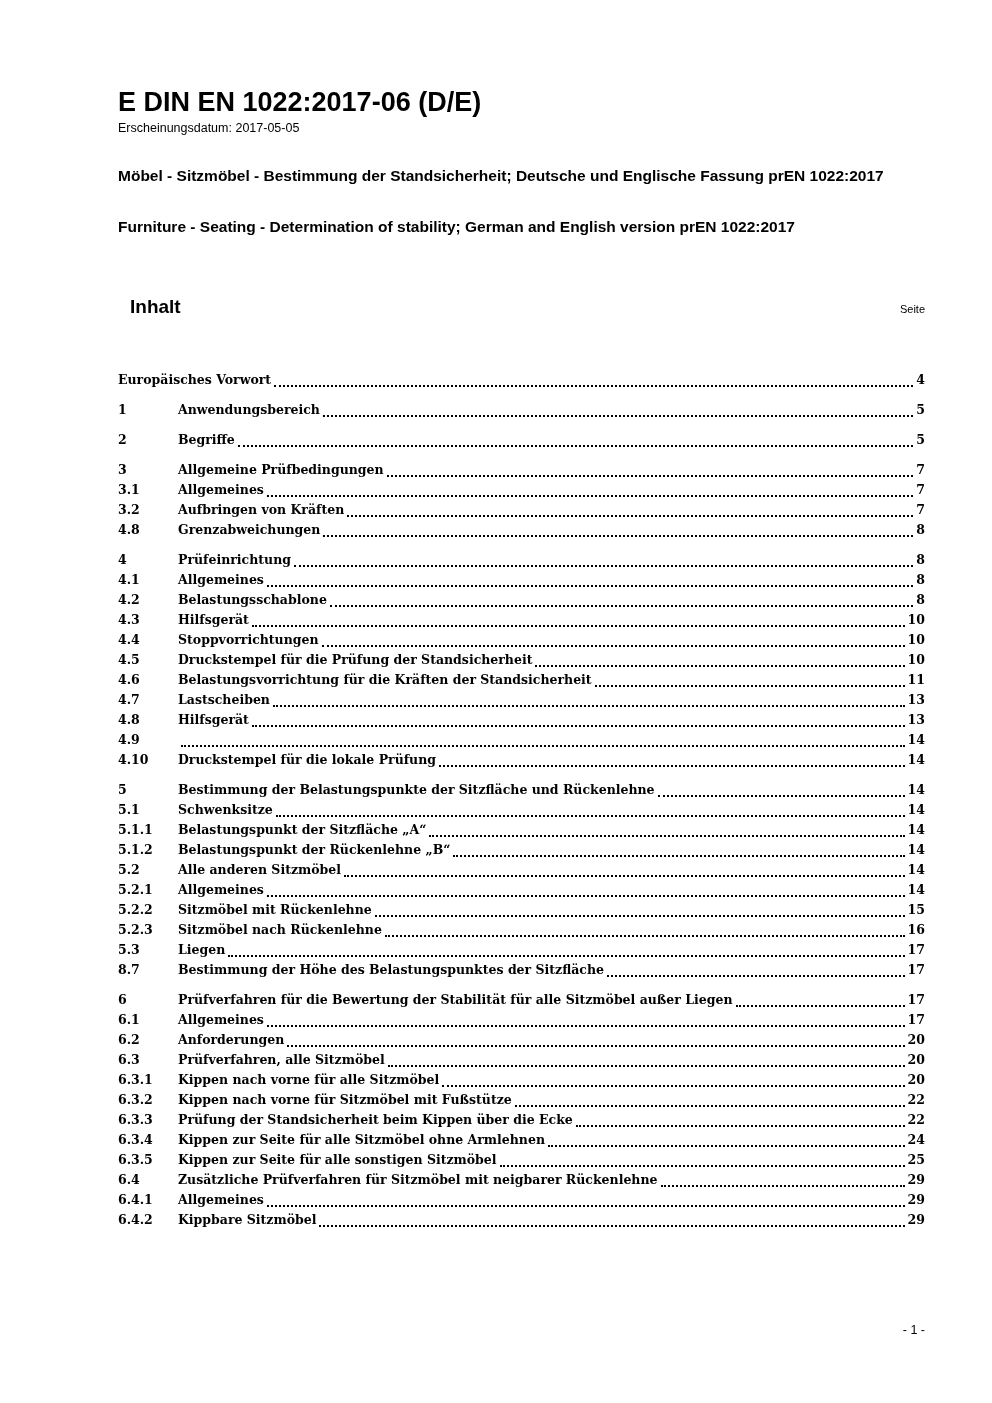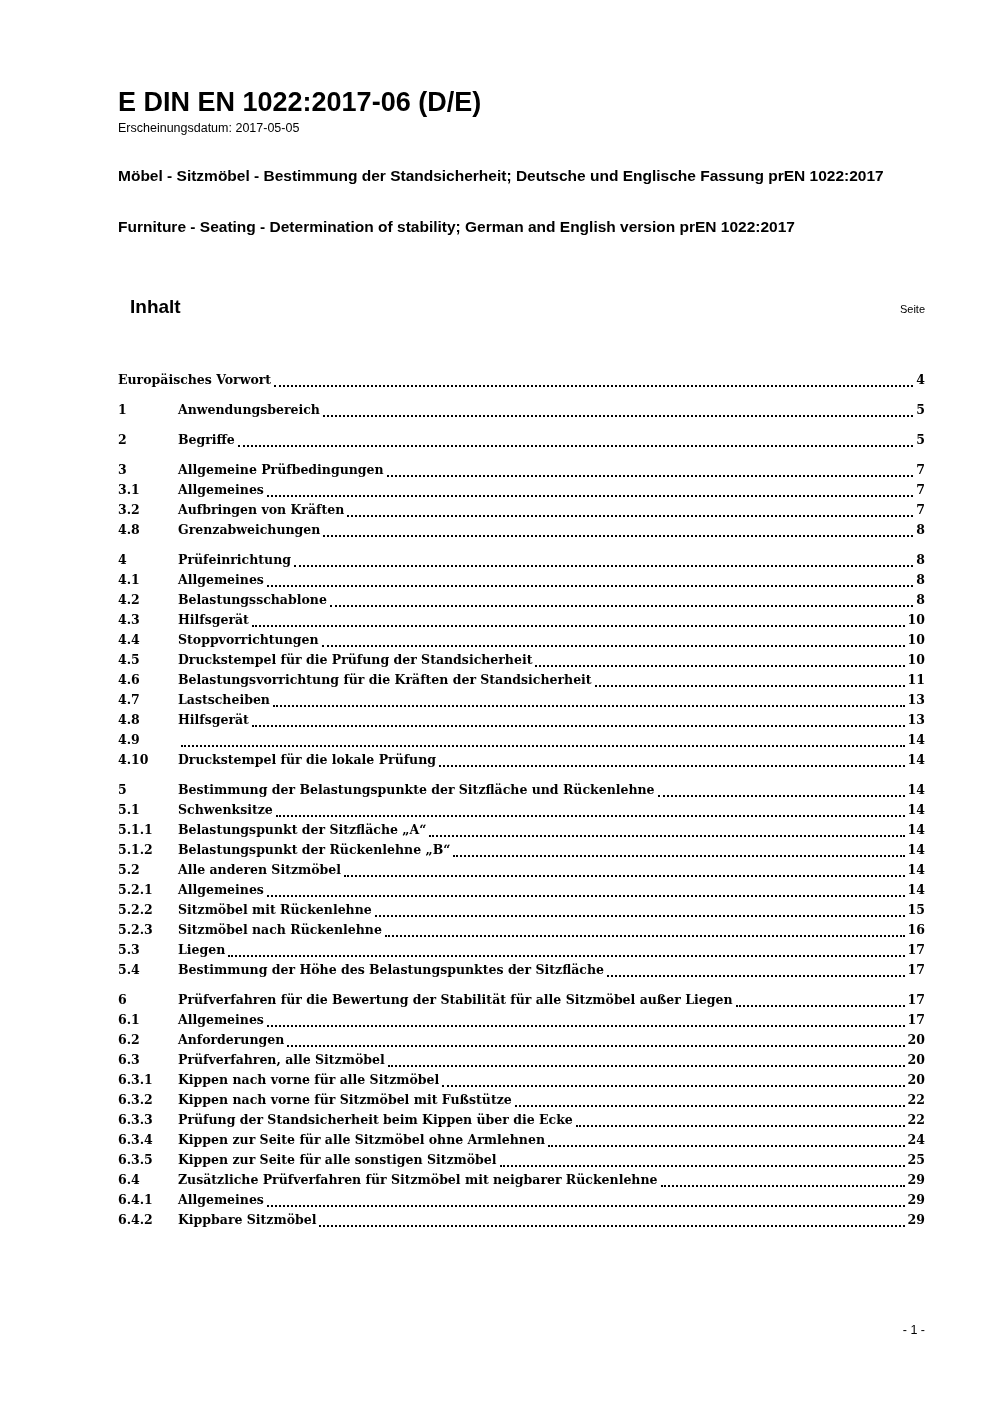--- a/index.html
+++ b/index.html
@@ -278,21 +278,21 @@
           <span class="toc-leader"></span>
           <span class="toc-page">16</span>
         </div>
         <div class="toc-row">
           <span class="toc-num">5.3</span>
           <span class="toc-title">Liegen</span>
           <span class="toc-leader"></span>
           <span class="toc-page">17</span>
         </div>
         <div class="toc-row">
-          <span class="toc-num">5.4</span>
+          <span class="toc-num">8.7</span>
           <span class="toc-title">Bestimmung der Höhe des Belastungspunktes der Sitzfläche</span>
           <span class="toc-leader"></span>
           <span class="toc-page">17</span>
         </div>
       </div>
       <div class="toc-group">
         <div class="toc-row">
           <span class="toc-num">6</span>
           <span class="toc-title">Prüfverfahren für die Bewertung der Stabilität für alle Sitzmöbel außer Liegen</span>
           <span class="toc-leader"></span>

